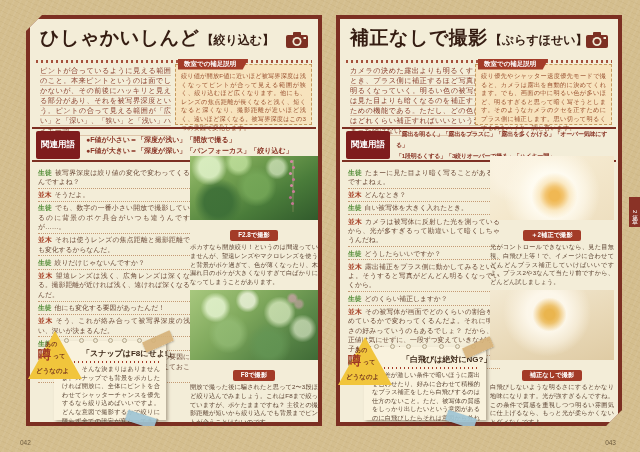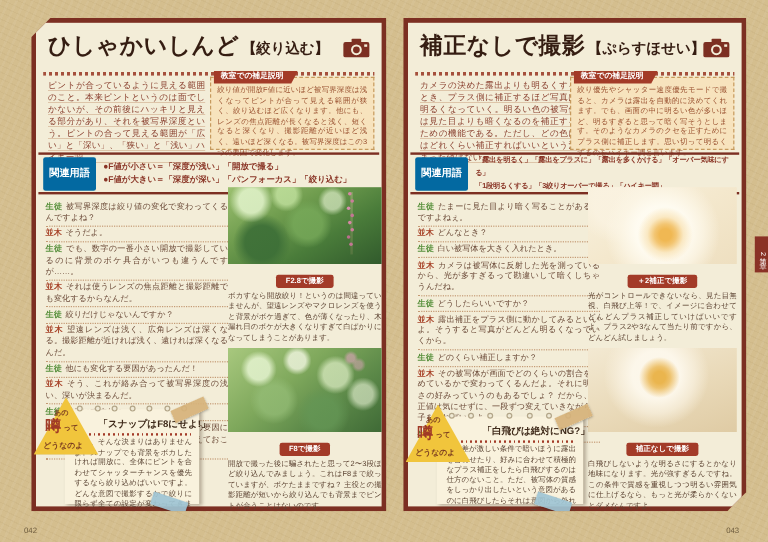--- a/index.html
+++ b/index.html
@@ -29,21 +29,21 @@
   .tanbox{position:absolute;right:6px;top:45px;width:137px;height:61px;box-sizing:border-box;
     background:#f7e3bd;border:1px dashed #c69a5e;padding:7px 5px 3px;
     font-size:6.2px;line-height:8.6px;color:#99502f;text-align:justify;}
   .tanbox-label{position:absolute;top:-6px;left:2px;background:#a33b28;color:#fff;
     font-size:6.5px;font-weight:bold;padding:1px 12px 1px 6px;
     clip-path:polygon(0 0,100% 0,92% 100%,0 100%);}
 
   .hr1,.hr2{position:absolute;left:2px;right:2px;height:2px;background:#7c2f22;}
   .hr1{top:108px}.hr2{top:141px}
   .related{position:absolute;left:6px;right:4px;top:113px;height:26px;display:flex;gap:6px;align-items:center;}
-  .related-label{background:#0369a1;color:#fff;font-size:8.5px;font-weight:bold;
+  .related-label{background:#7f1d1d;color:#fff;font-size:8.5px;font-weight:bold;
     padding:8px 5px;border-radius:2px;white-space:nowrap;flex:0 0 auto;}
   .related-lines{font-weight:bold;color:#8a3526;line-height:11px;}
   .left .related-lines{font-size:7px;}
   .right .related-lines{font-size:6px;letter-spacing:-.2px;}
 
   .dialogue{position:absolute;left:8px;top:147px;width:152px;}
   .dlg{font-size:6.8px;line-height:9.3px;color:#6b4a38;border-bottom:1px dotted #c49a74;padding:1.5px 0;text-align:justify;}
   .dlg .spk{font-weight:bold;margin-right:3px;}
   .dlg:nth-child(odd) .spk{color:#58903c;}
   .dlg:nth-child(even) .spk{color:#a8442a;}

